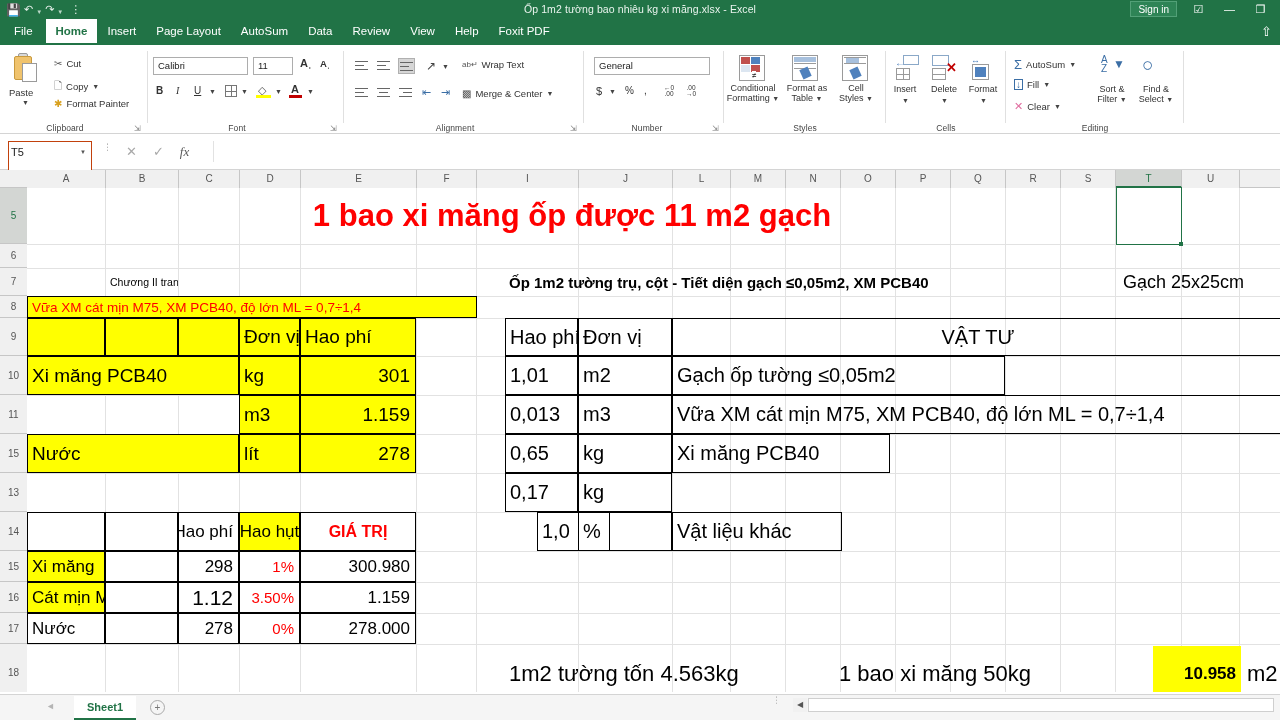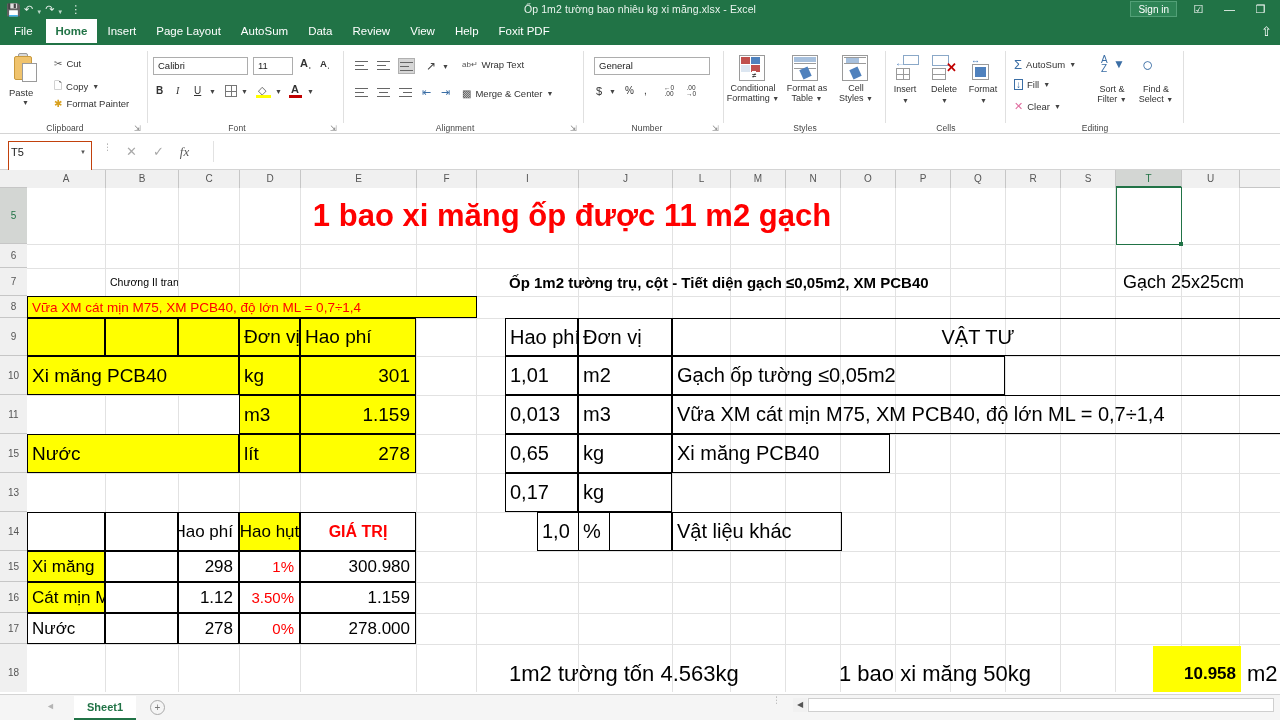--- a/index.html
+++ b/index.html
@@ -623,21 +623,21 @@
     <div class="cell bd lft yl" style="left:0px;top:363px;width:78px;height:31px;font-size:17px;">Xi măng</div>
     <div class="cell bd" style="left:78px;top:363px;width:73px;height:31px;"></div>
     <div class="cell bd rgt" style="left:151px;top:363px;width:61px;height:31px;font-size:17px;">298</div>
     <div class="cell bd rgt red" style="left:212px;top:363px;width:61px;height:31px;font-size:15px;">1%</div>
     <div class="cell bd rgt" style="left:273px;top:363px;width:116px;height:31px;font-size:17px;">300.980</div>
 
     <div class="cell bd lft yl" style="left:0px;top:394px;width:78px;height:31px;font-size:17px;">
       <span style="display:inline-block;width:150px;">Cát mịn  ML=0,7-1,4</span>
     </div>
     <div class="cell bd" style="left:78px;top:394px;width:73px;height:31px;"></div>
-    <div class="cell bd rgt" style="left:151px;top:394px;width:61px;height:31px;font-size:17px;">1.12</div>
+    <div class="cell bd rgt" style="left:151px;top:394px;width:61px;height:31px;font-size:21px;">1.12</div>
     <div class="cell bd rgt red" style="left:212px;top:394px;width:61px;height:31px;font-size:15px;">3.50%</div>
     <div class="cell bd rgt" style="left:273px;top:394px;width:116px;height:31px;font-size:17px;">1.159</div>
 
     <div class="cell bd lft" style="left:0px;top:425px;width:78px;height:31px;font-size:17px;">Nước</div>
     <div class="cell bd" style="left:78px;top:425px;width:73px;height:31px;"></div>
     <div class="cell bd rgt" style="left:151px;top:425px;width:61px;height:31px;font-size:17px;">278</div>
     <div class="cell bd rgt red" style="left:212px;top:425px;width:61px;height:31px;font-size:15px;">0%</div>
     <div class="cell bd rgt" style="left:273px;top:425px;width:116px;height:31px;font-size:17px;">278.000</div>
 
 

